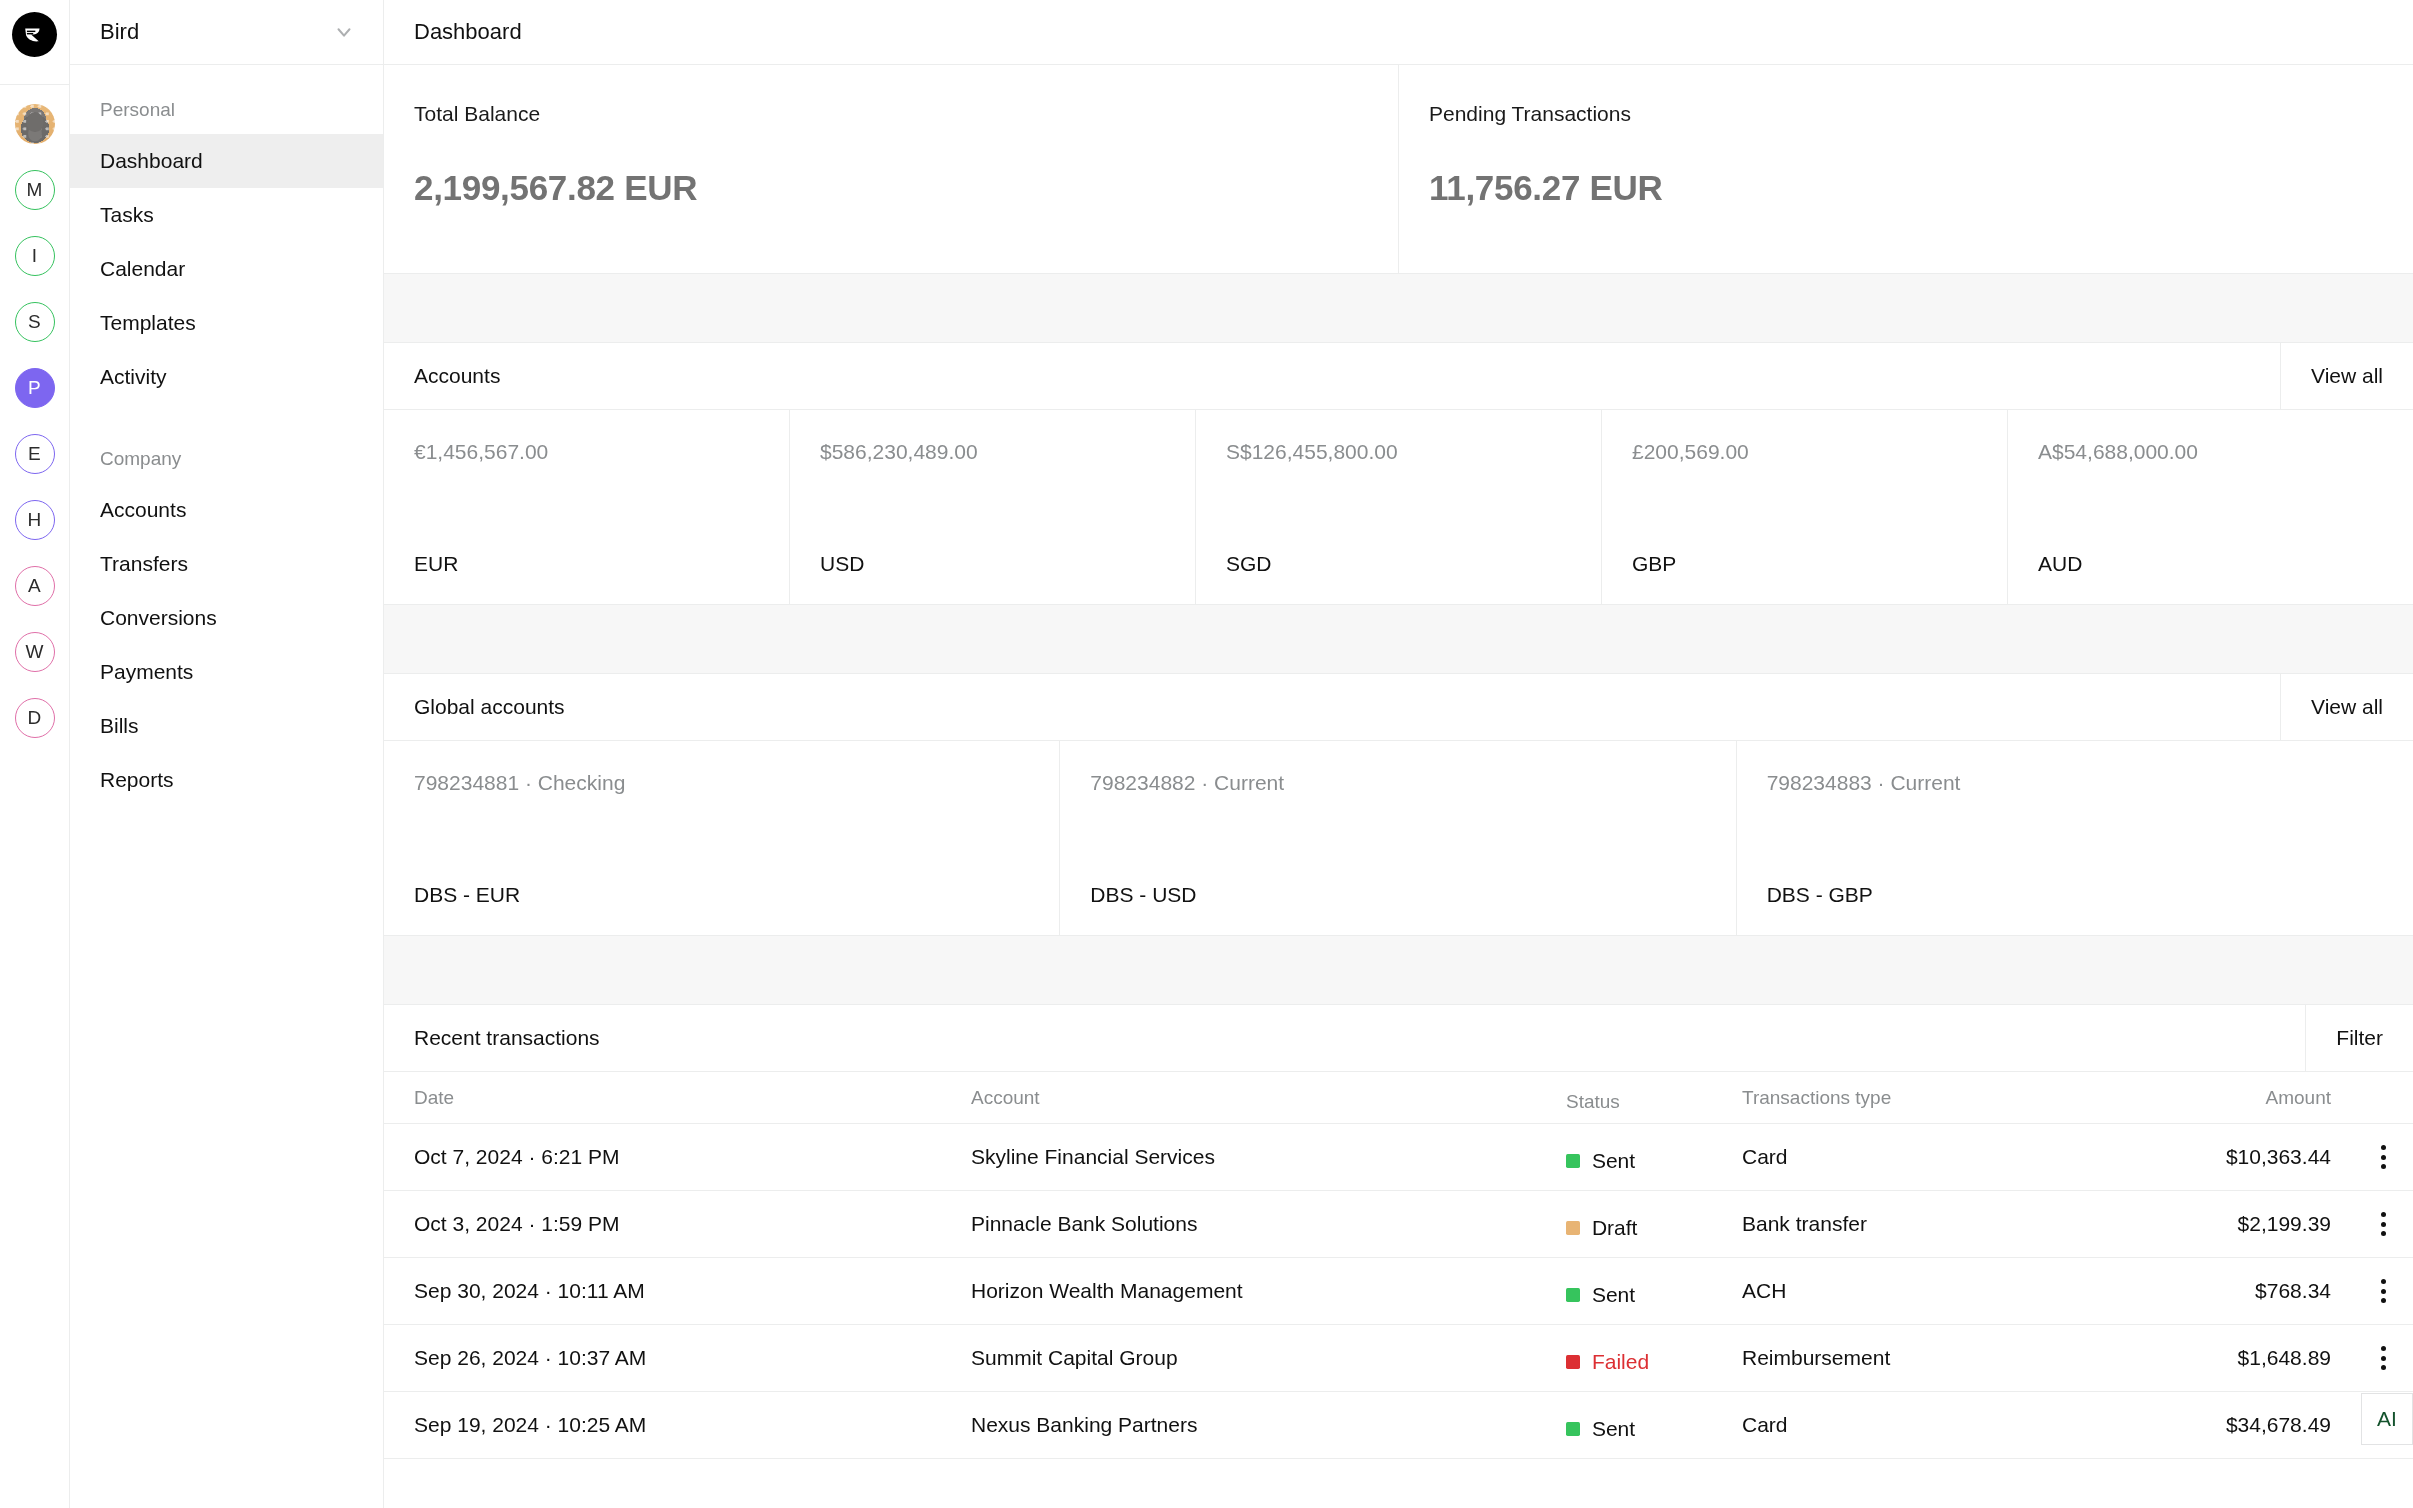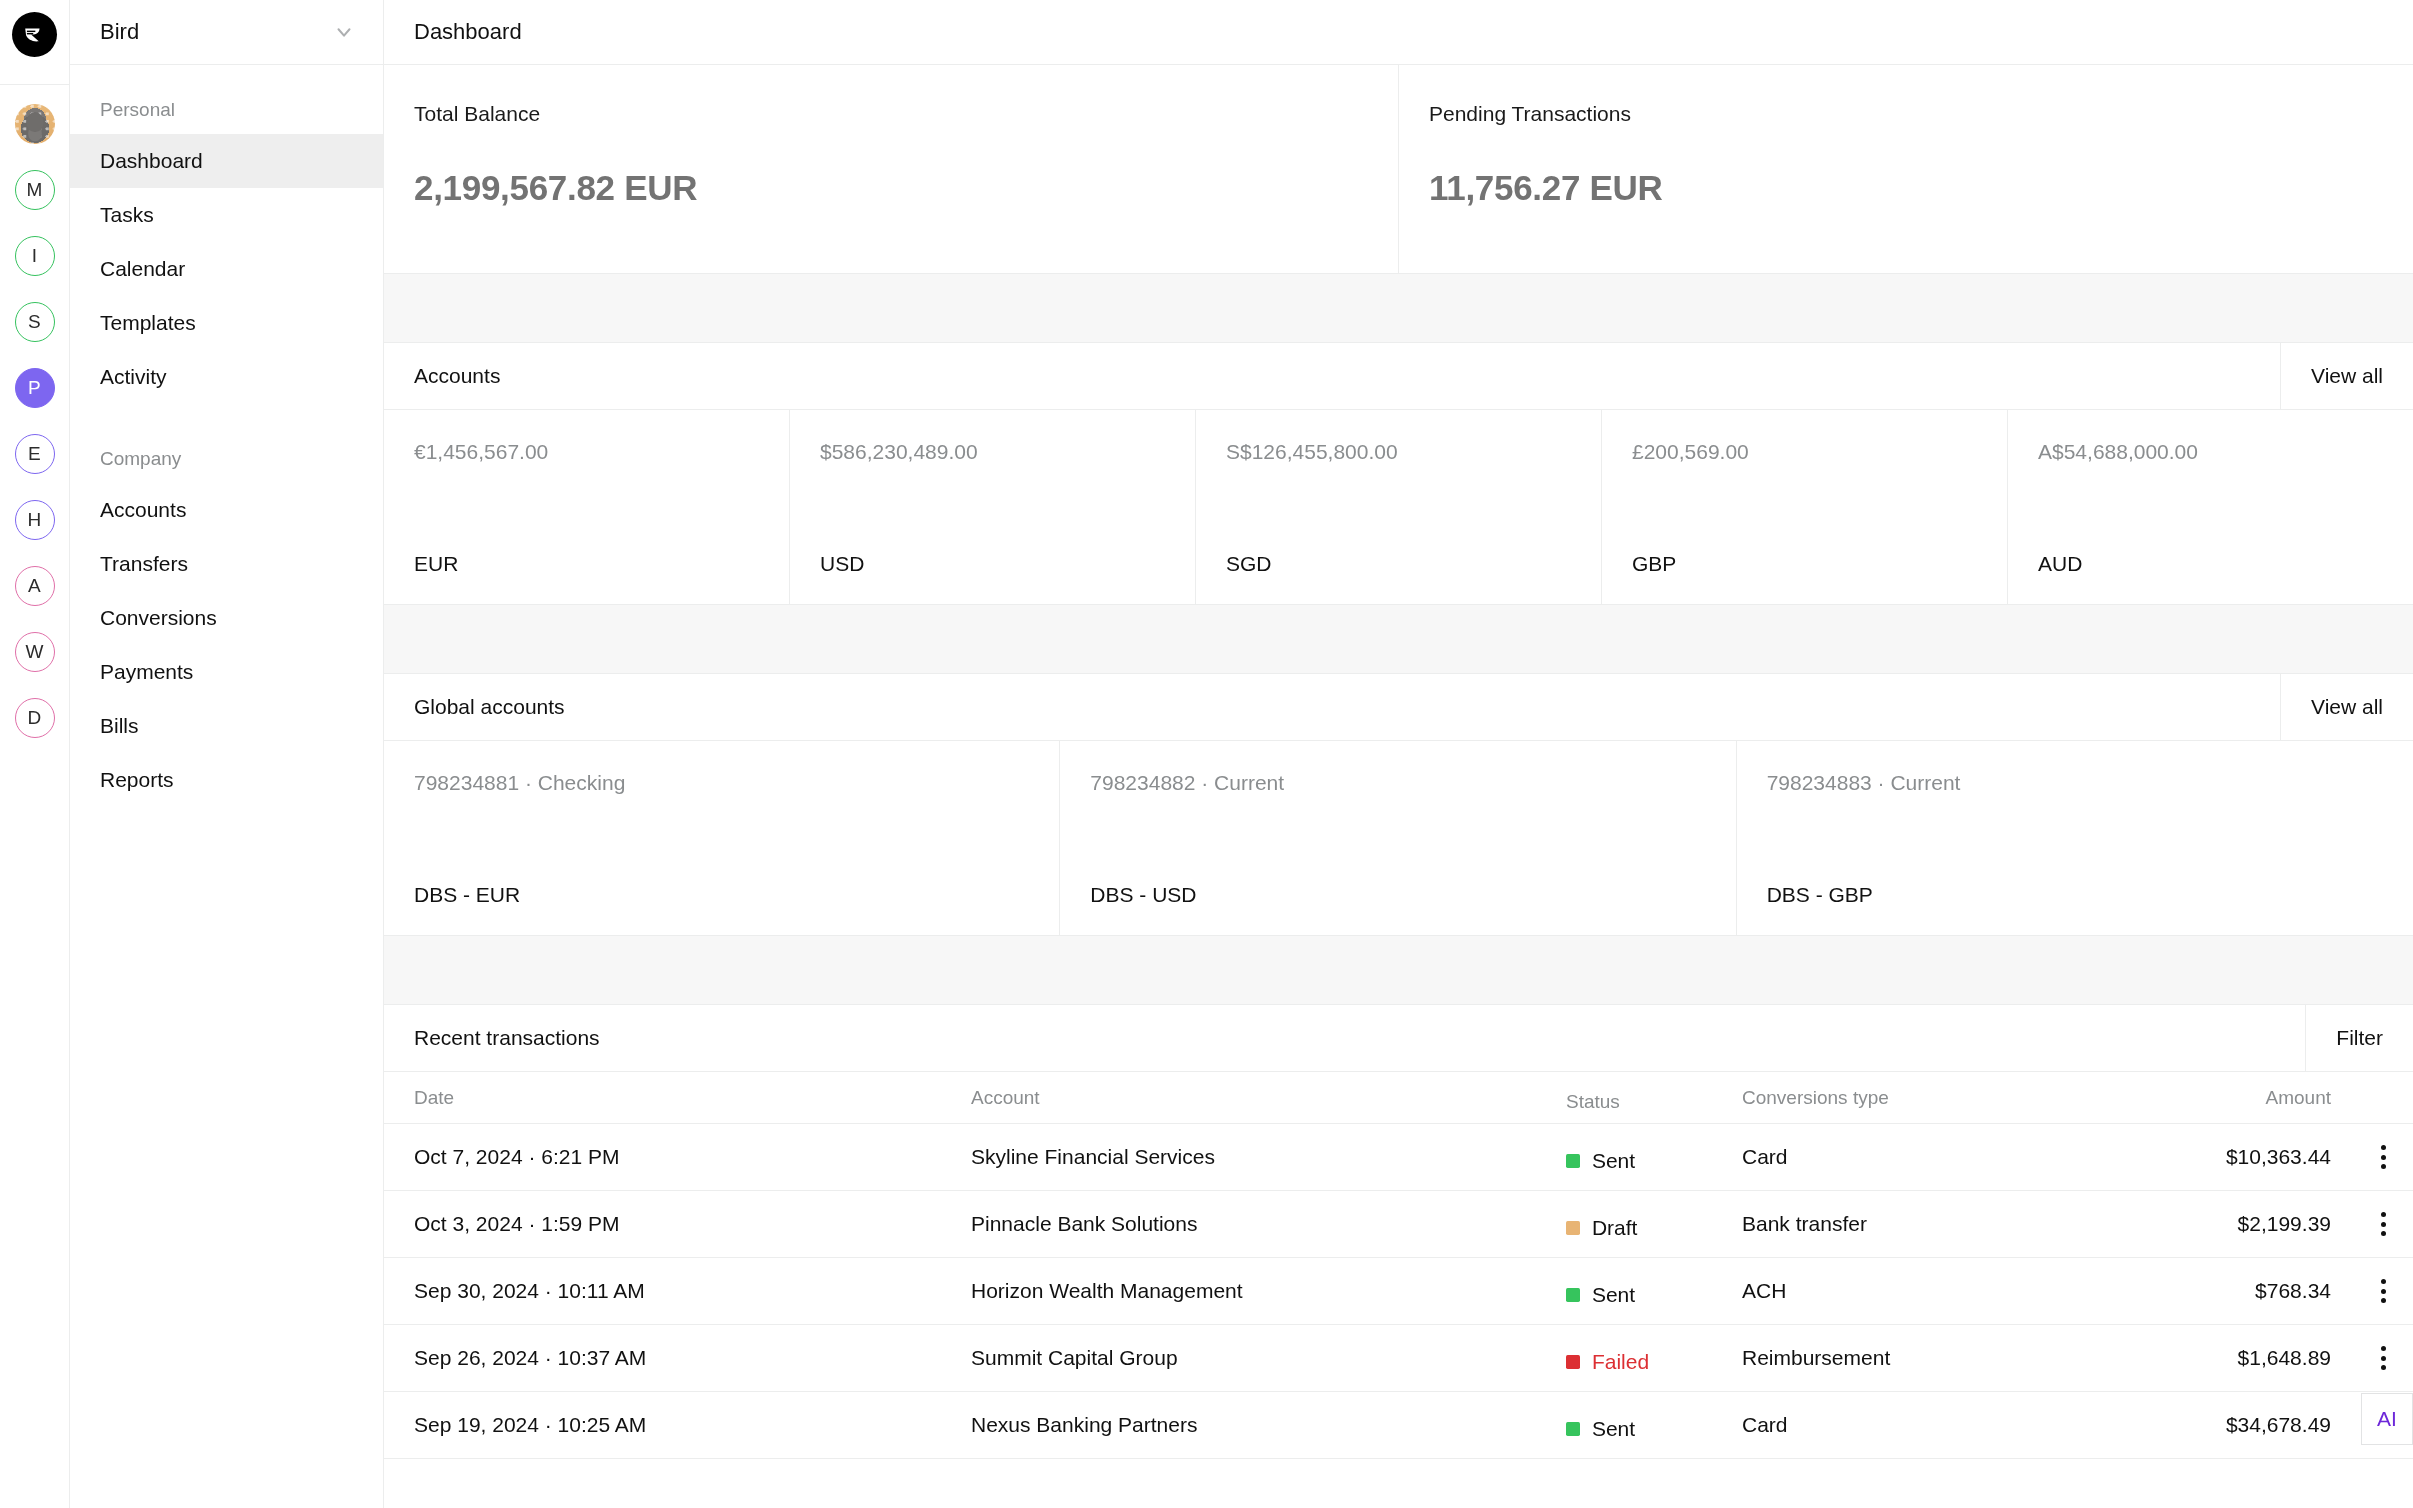--- a/index.html
+++ b/index.html
@@ -154,21 +154,21 @@
   .kebab { display: flex; flex-direction: column; gap: 4.2px; cursor: pointer; }
   .kebab i { width: 5px; height: 5px; border-radius: 50%; background: #111111; display: block; }
   .status-failed { color: #dc2f33; }
 
   
   .ai-fab {
     position: absolute; right: 0px; bottom: 63px;
     width: 52px; height: 52px;
     border: 1.7px solid #e2e3e4; background: #ffffff;
     display: flex; align-items: center; justify-content: center;
-    font-size: 21px; color: #6d28d9; cursor: pointer;
+    font-size: 21px; color: #14532d; cursor: pointer;
   }
 </style>
 </head>
 <body>
 
 <div class="app">
 
   <div class="rail">
     <div class="rail-logo">
       <svg viewBox="0 0 32 32" aria-hidden="true">
@@ -329,21 +329,21 @@
 
     <div class="section-head">
       <div class="section-title">Recent transactions</div>
       <div class="section-action">Filter</div>
     </div>
     <div class="table">
       <div class="thead" id="thead-root">
           <div class="th c-date">Date</div>
           <div class="th c-acct">Account</div>
           <div class="th c-status">Status</div>
-          <div class="th c-type">Conversions type</div>
+          <div class="th c-type">Transactions type</div>
           <div class="th c-amt">Amount</div>
           <div class="c-menu"></div>
         </div>
       <div id="tbody-root">
           <div class="trow">
             <div class="td c-date">Oct 7, 2024 · 6:21 PM</div>
             <div class="td c-acct">Skyline Financial Services</div>
             <div class="td c-status">
               <span class="dot" style="background: rgb(54, 196, 93);"></span>
               <span>Sent</span>

